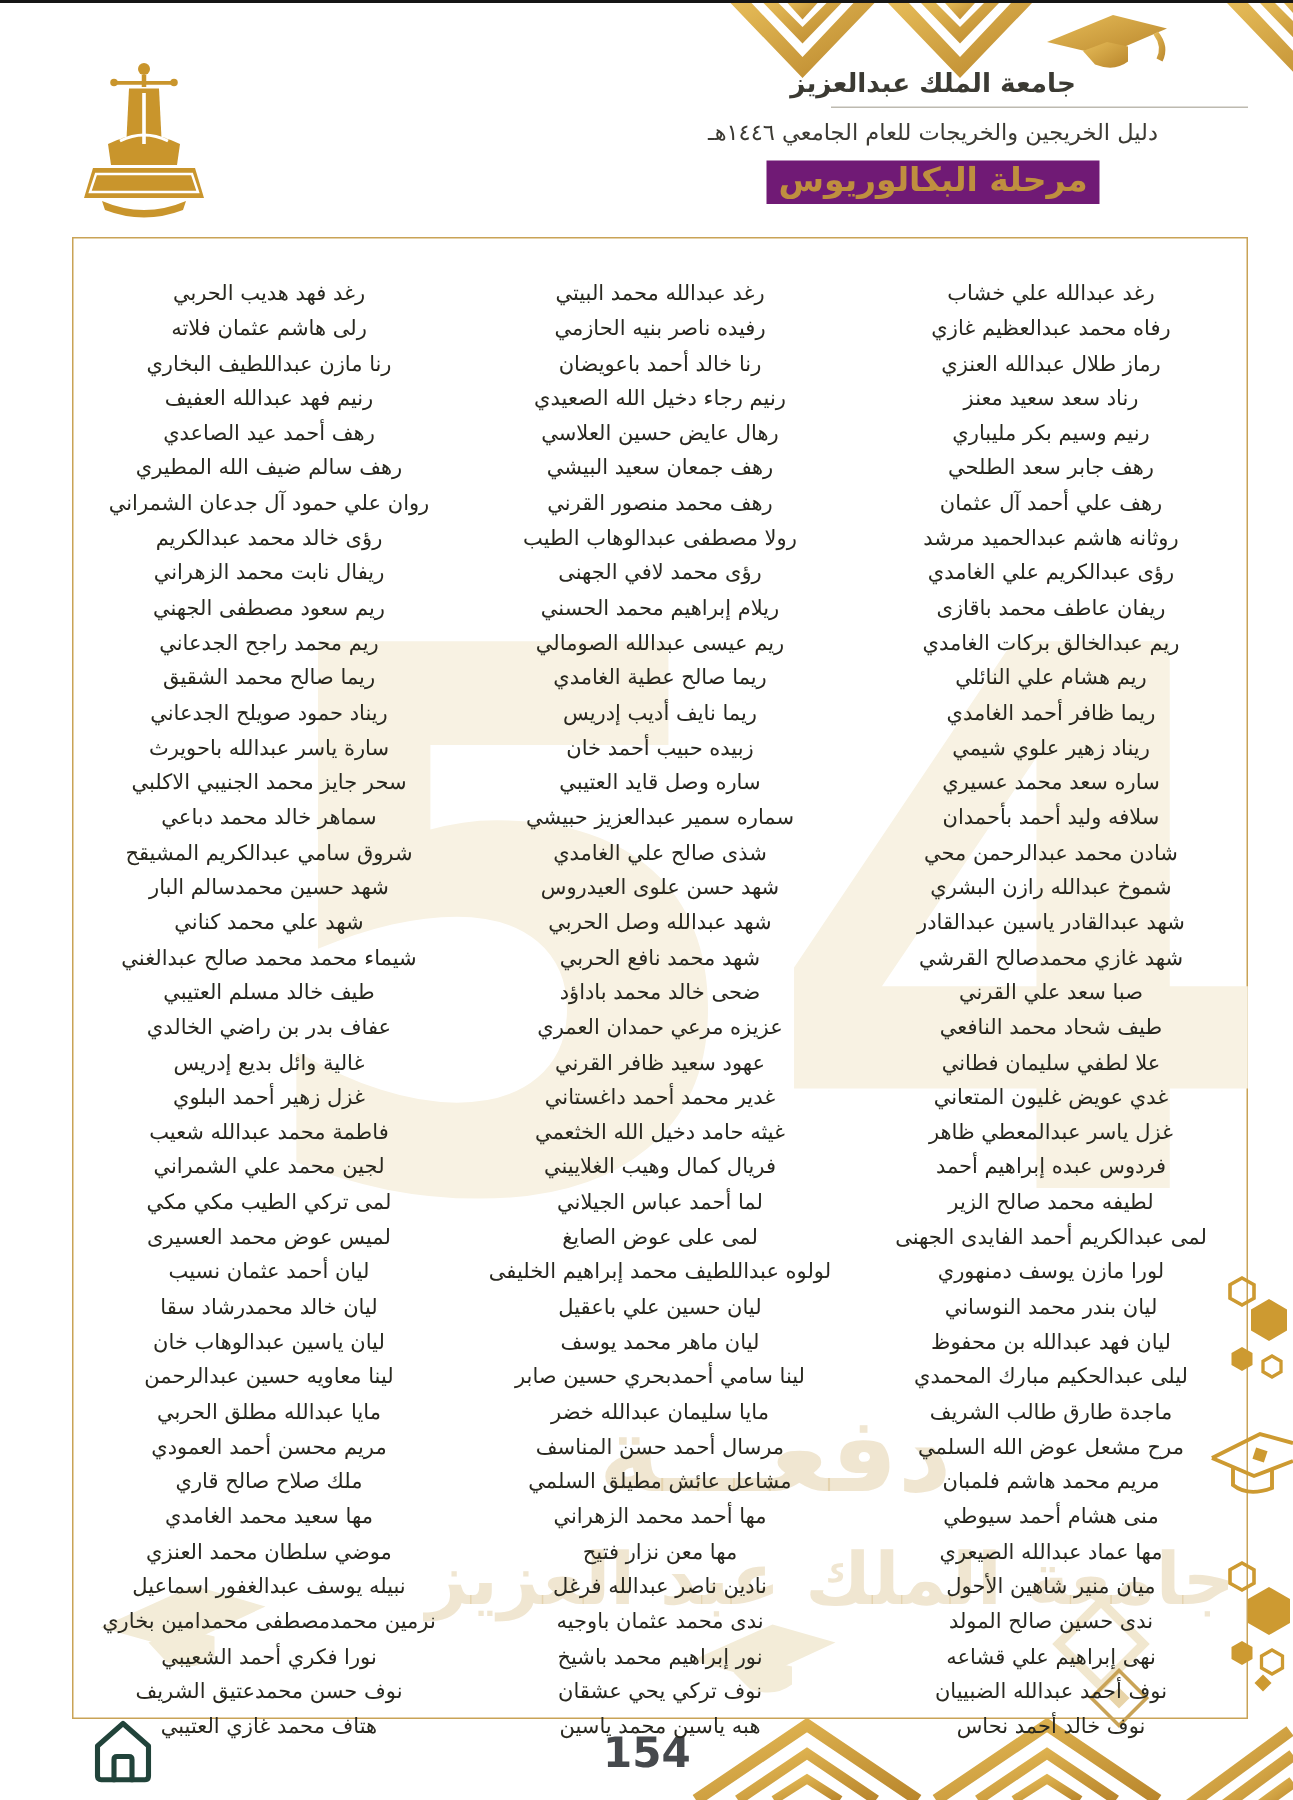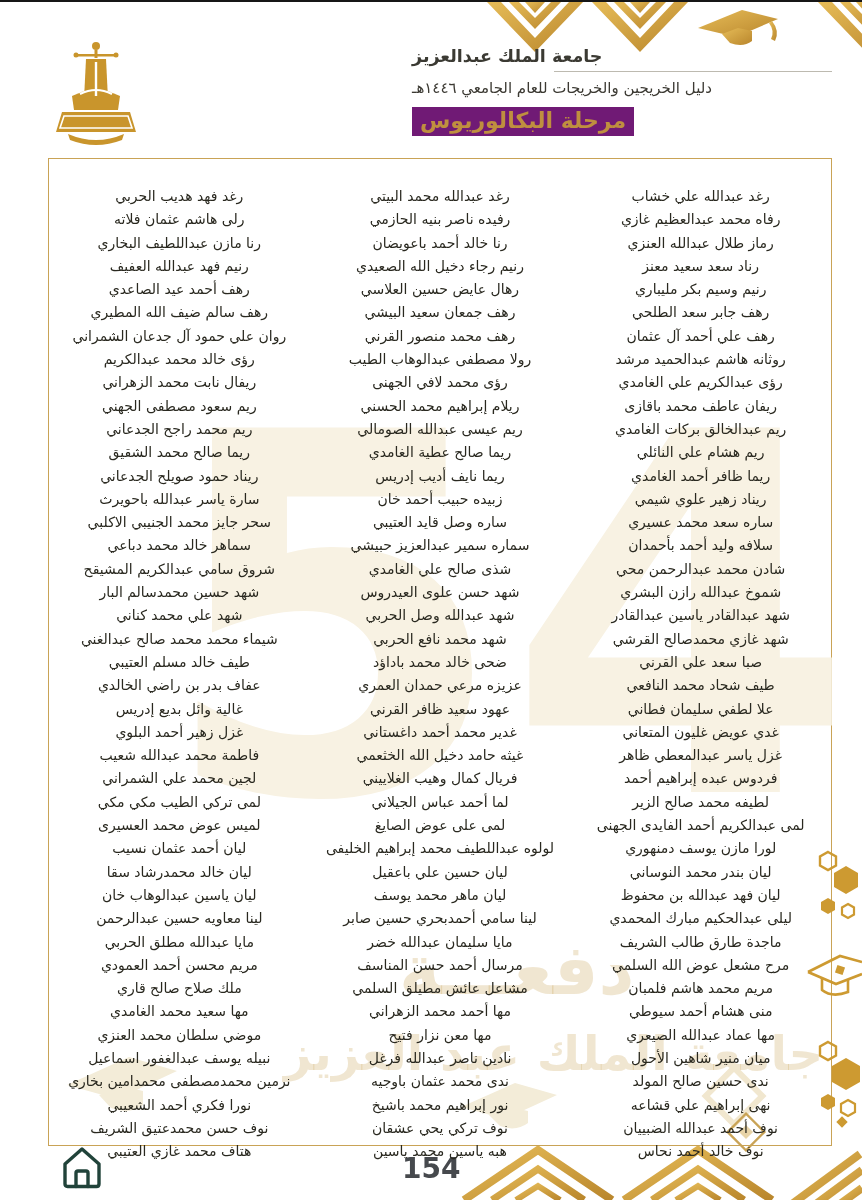--- a/index.html
+++ b/index.html
@@ -4,21 +4,21 @@
 <style>
   html,body{margin:0;padding:0;}
   body{
     width:862px;height:1200px;position:relative;overflow:hidden;
     background:#ffffff;
     font-family:"DejaVu Sans","Liberation Sans",sans-serif;
   }
   .topline{position:absolute;top:0;left:0;width:862px;height:2px;background:#161616;}
   .deco{position:absolute;pointer-events:none;}
   
-  .hdr{position:absolute;top:46px;right:30px;width:420px;direction:rtl;text-align:left;}
+  .hdr{position:absolute;top:46px;right:30px;width:420px;direction:rtl;text-align:center;}
   .hdr .uni{font-size:17.5px;font-weight:bold;color:#3b3a33;}
   .hdr .divider{width:278px;border-bottom:1.2px solid #bdbab0;margin:5px 0 7px 0;}
   .hdr .guide{font-size:15px;color:#3c3a33;}
   .hdr .section{display:inline-block;margin-top:10px;font-size:22px;font-weight:bold;
      color:#bf8f3f;background:#701a75;padding:1px 8px 3px 8px;}
   
   .logo{position:absolute;left:50px;top:38px;}
   
   .box{position:absolute;left:48px;top:158px;width:784px;height:988px;
        border:1.5px solid #c9a356;box-sizing:border-box;background:transparent;}

